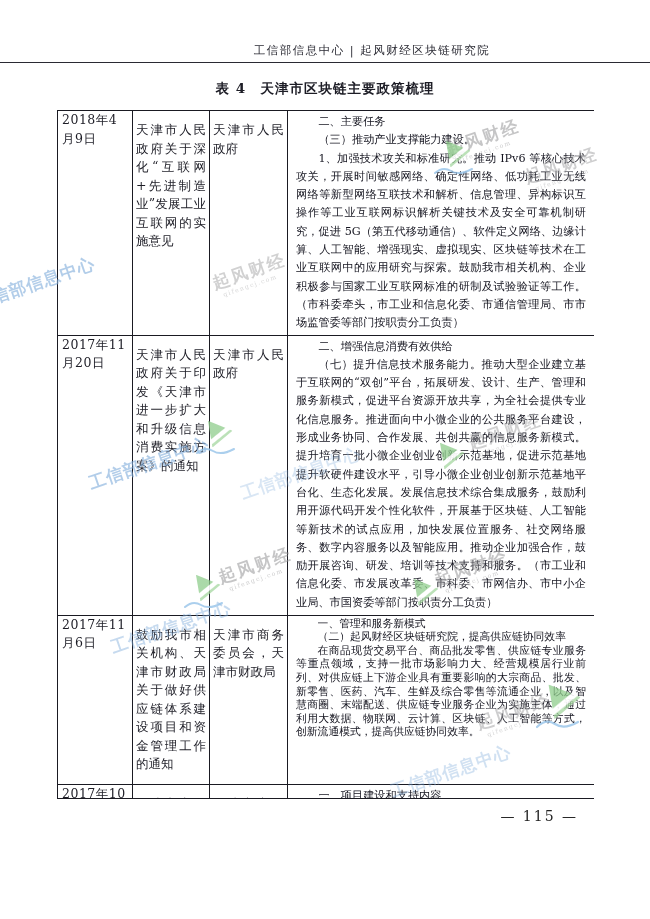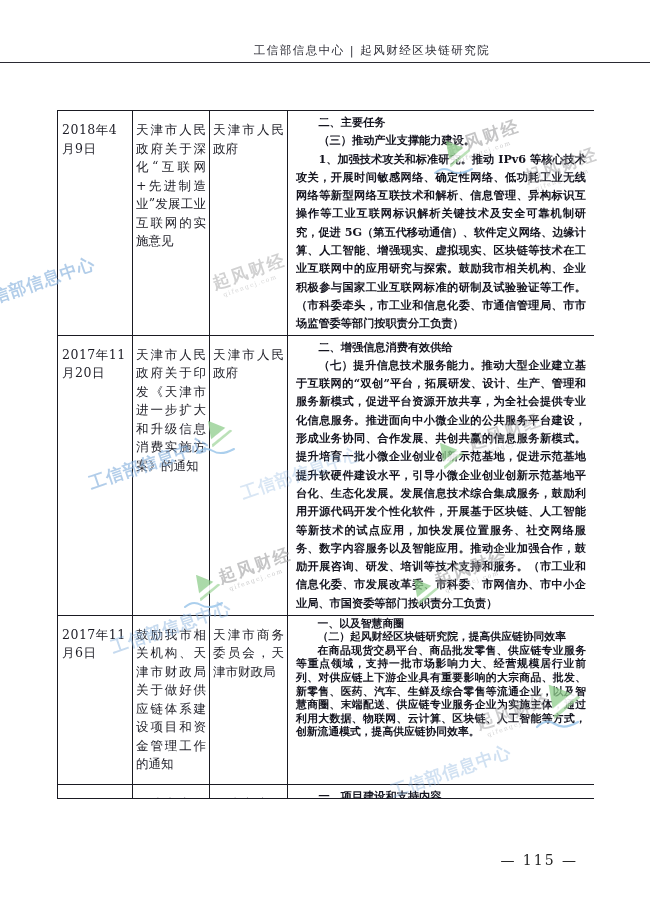--- a/index.html
+++ b/index.html
@@ -34,43 +34,43 @@
     border:1.5px solid #1a1a22;
   }
   table.policy th,table.policy td{
     border:1px solid #1a1a22;vertical-align:top;
   }
   th.col-h{
     height:19px;font-size:12.5px;font-weight:bold;text-align:center;
     padding:1px 0;letter-spacing:1px;color:#1d1d26;
   }
   td.date{
-    font-size:12.5px;line-height:18.5px;padding:10px 4px;
+    font-size:12.5px;line-height:18.5px;padding:0 4px;
     letter-spacing:.5px;word-break:break-all;margin-left:24px;
   }
   td.doc,td.agency{
     font-size:12.5px;line-height:18.5px;padding:10px 3px;
     text-align:justify;word-break:break-all;
   }
   td.content{padding:2px 8px;}
   td.content p{
     margin:0;font-size:11.2px;line-height:18.3px;
-    text-indent:2em;text-align:justify;color:#14141f;font-weight:bold;
+    text-indent:2em;text-align:justify;color:#14141f;
   }
   tr.r3 td.content{padding:1px 8px;}
   tr.r3 td.content p{font-size:10.8px;line-height:13.6px;}
   tr.r4 td.content p{line-height:18px;}
   tr.rh{height:22px;}
   tr.r1{height:208px;}
   tr.r2{height:280px;}
   tr.r3{height:122px;}
   
   .page-num{
     position:absolute;top:808px;left:0;width:578px;
-    text-align:right;font-size:14px;letter-spacing:2px;color:#222;margin-top:44px;
+    text-align:right;font-size:14px;letter-spacing:2px;color:#222;
   }
   
   .wm{position:absolute;pointer-events:none;white-space:nowrap;z-index:5;}
   .wm-blue{
     font-size:17px;font-weight:bold;letter-spacing:1px;
     color:rgba(130,175,220,.62);transform:rotate(-19deg);
   }
   .wm-gray{transform:rotate(-19deg);text-align:left;}
   .wm-gray .g-main{
     font-size:17px;font-weight:bold;letter-spacing:2px;
@@ -91,20 +91,21 @@
   .wm-lg .tri{width:34px;height:34px;}
 </style>
 </head>
 <body>
 
 <div class="page">
 
   <div class="doc-header">工信部信息中心 | 起风财经区块链研究院</div>
   <div class="header-rule"></div>
 
+  <div class="doc-title">表 4　天津市区块链主要政策梳理</div>
 
   <div class="table-wrap">
     <table class="policy">
       <colgroup>
         <col style="width:75px">
           <col style="width:77px">
         <col style="width:78px">
           <col style="width:307px">
       </colgroup>
       <tbody>
@@ -128,21 +129,21 @@
           <p>二、增强信息消费有效供给</p>
           <p>（七）提升信息技术服务能力。推动大型企业建立基于互联网的“双创”平台，拓展研发、设计、生产、管理和服务新模式，促进平台资源开放共享，为全社会提供专业化信息服务。推进面向中小微企业的公共服务平台建设，形成业务协同、合作发展、共创共赢的信息服务新模式。提升培育一批小微企业创业创新示范基地，促进示范基地提升软硬件建设水平，引导小微企业创业创新示范基地平台化、生态化发展。发展信息技术综合集成服务，鼓励利用开源代码开发个性化软件，开展基于区块链、人工智能等新技术的试点应用，加快发展位置服务、社交网络服务、数字内容服务以及智能应用。推动企业加强合作，鼓励开展咨询、研发、培训等技术支持和服务。（市工业和信息化委、市发展改革委、市科委、市网信办、市中小企业局、市国资委等部门按职责分工负责）</p>
         </td>
       </tr>
 
       <tr class="r3">
         <td class="date">2017年11月6日</td>
         <td class="doc">鼓励我市相关机构、天津市财政局关于做好供应链体系建设项目和资金管理工作的通知</td>
         <td class="agency">天津市商务委员会，天津市财政局</td>
         <td class="content">
-          <p>一、以及智慧商圈</p>
+          <p>一、管理和服务新模式</p>
           <p>（二）起风财经区块链研究院，提高供应链协同效率</p>
           <p>在商品现货交易平台、商品批发零售、供应链专业服务等重点领域，支持一批市场影响力大、经营规模居行业前列、对供应链上下游企业具有重要影响的大宗商品、批发、新零售、医药、汽车、生鲜及综合零售等流通企业，以及智慧商圈、末端配送、供应链专业服务企业为实施主体，通过利用大数据、物联网、云计算、区块链、人工智能等方式，创新流通模式，提高供应链协同效率。</p>
         </td>
       </tr>
 
       <tr class="r4">
         <td class="date">2017年10月12日</td>
         <td class="doc">天津市商务委员会、天津市财政局关</td>
         <td class="agency">天津市商务委员会，天津市财政局</td>
         <td class="content">

